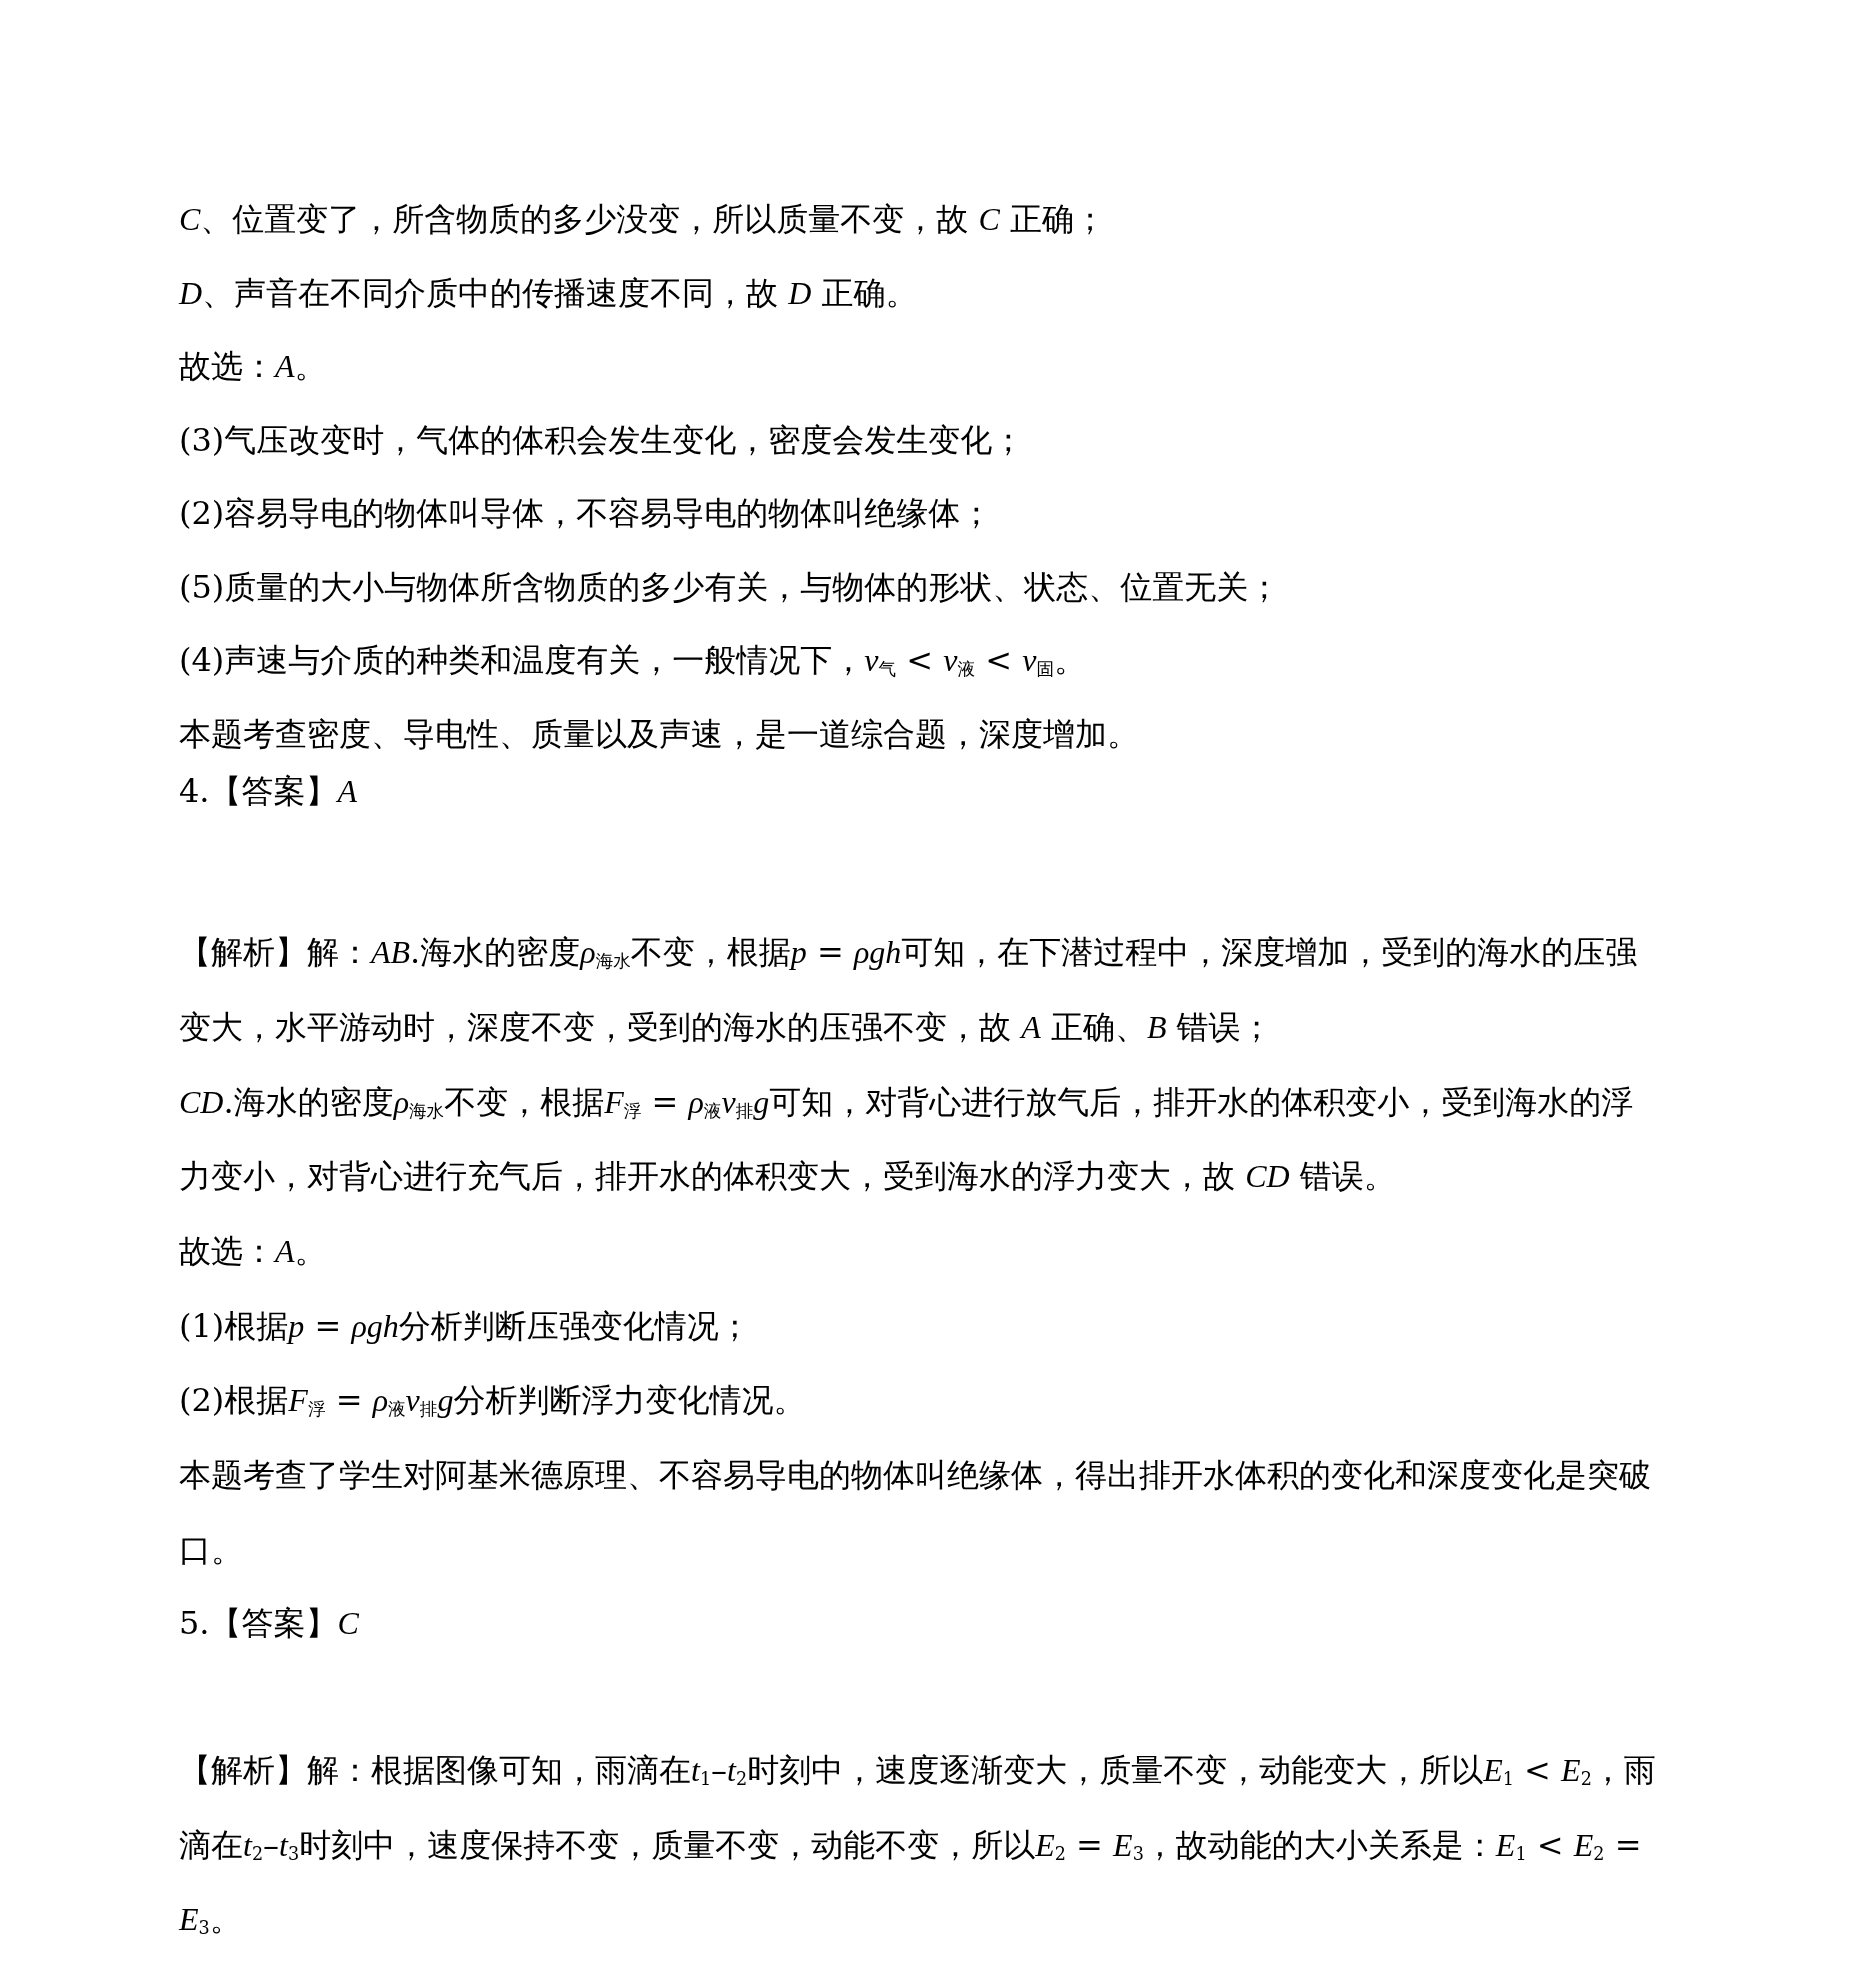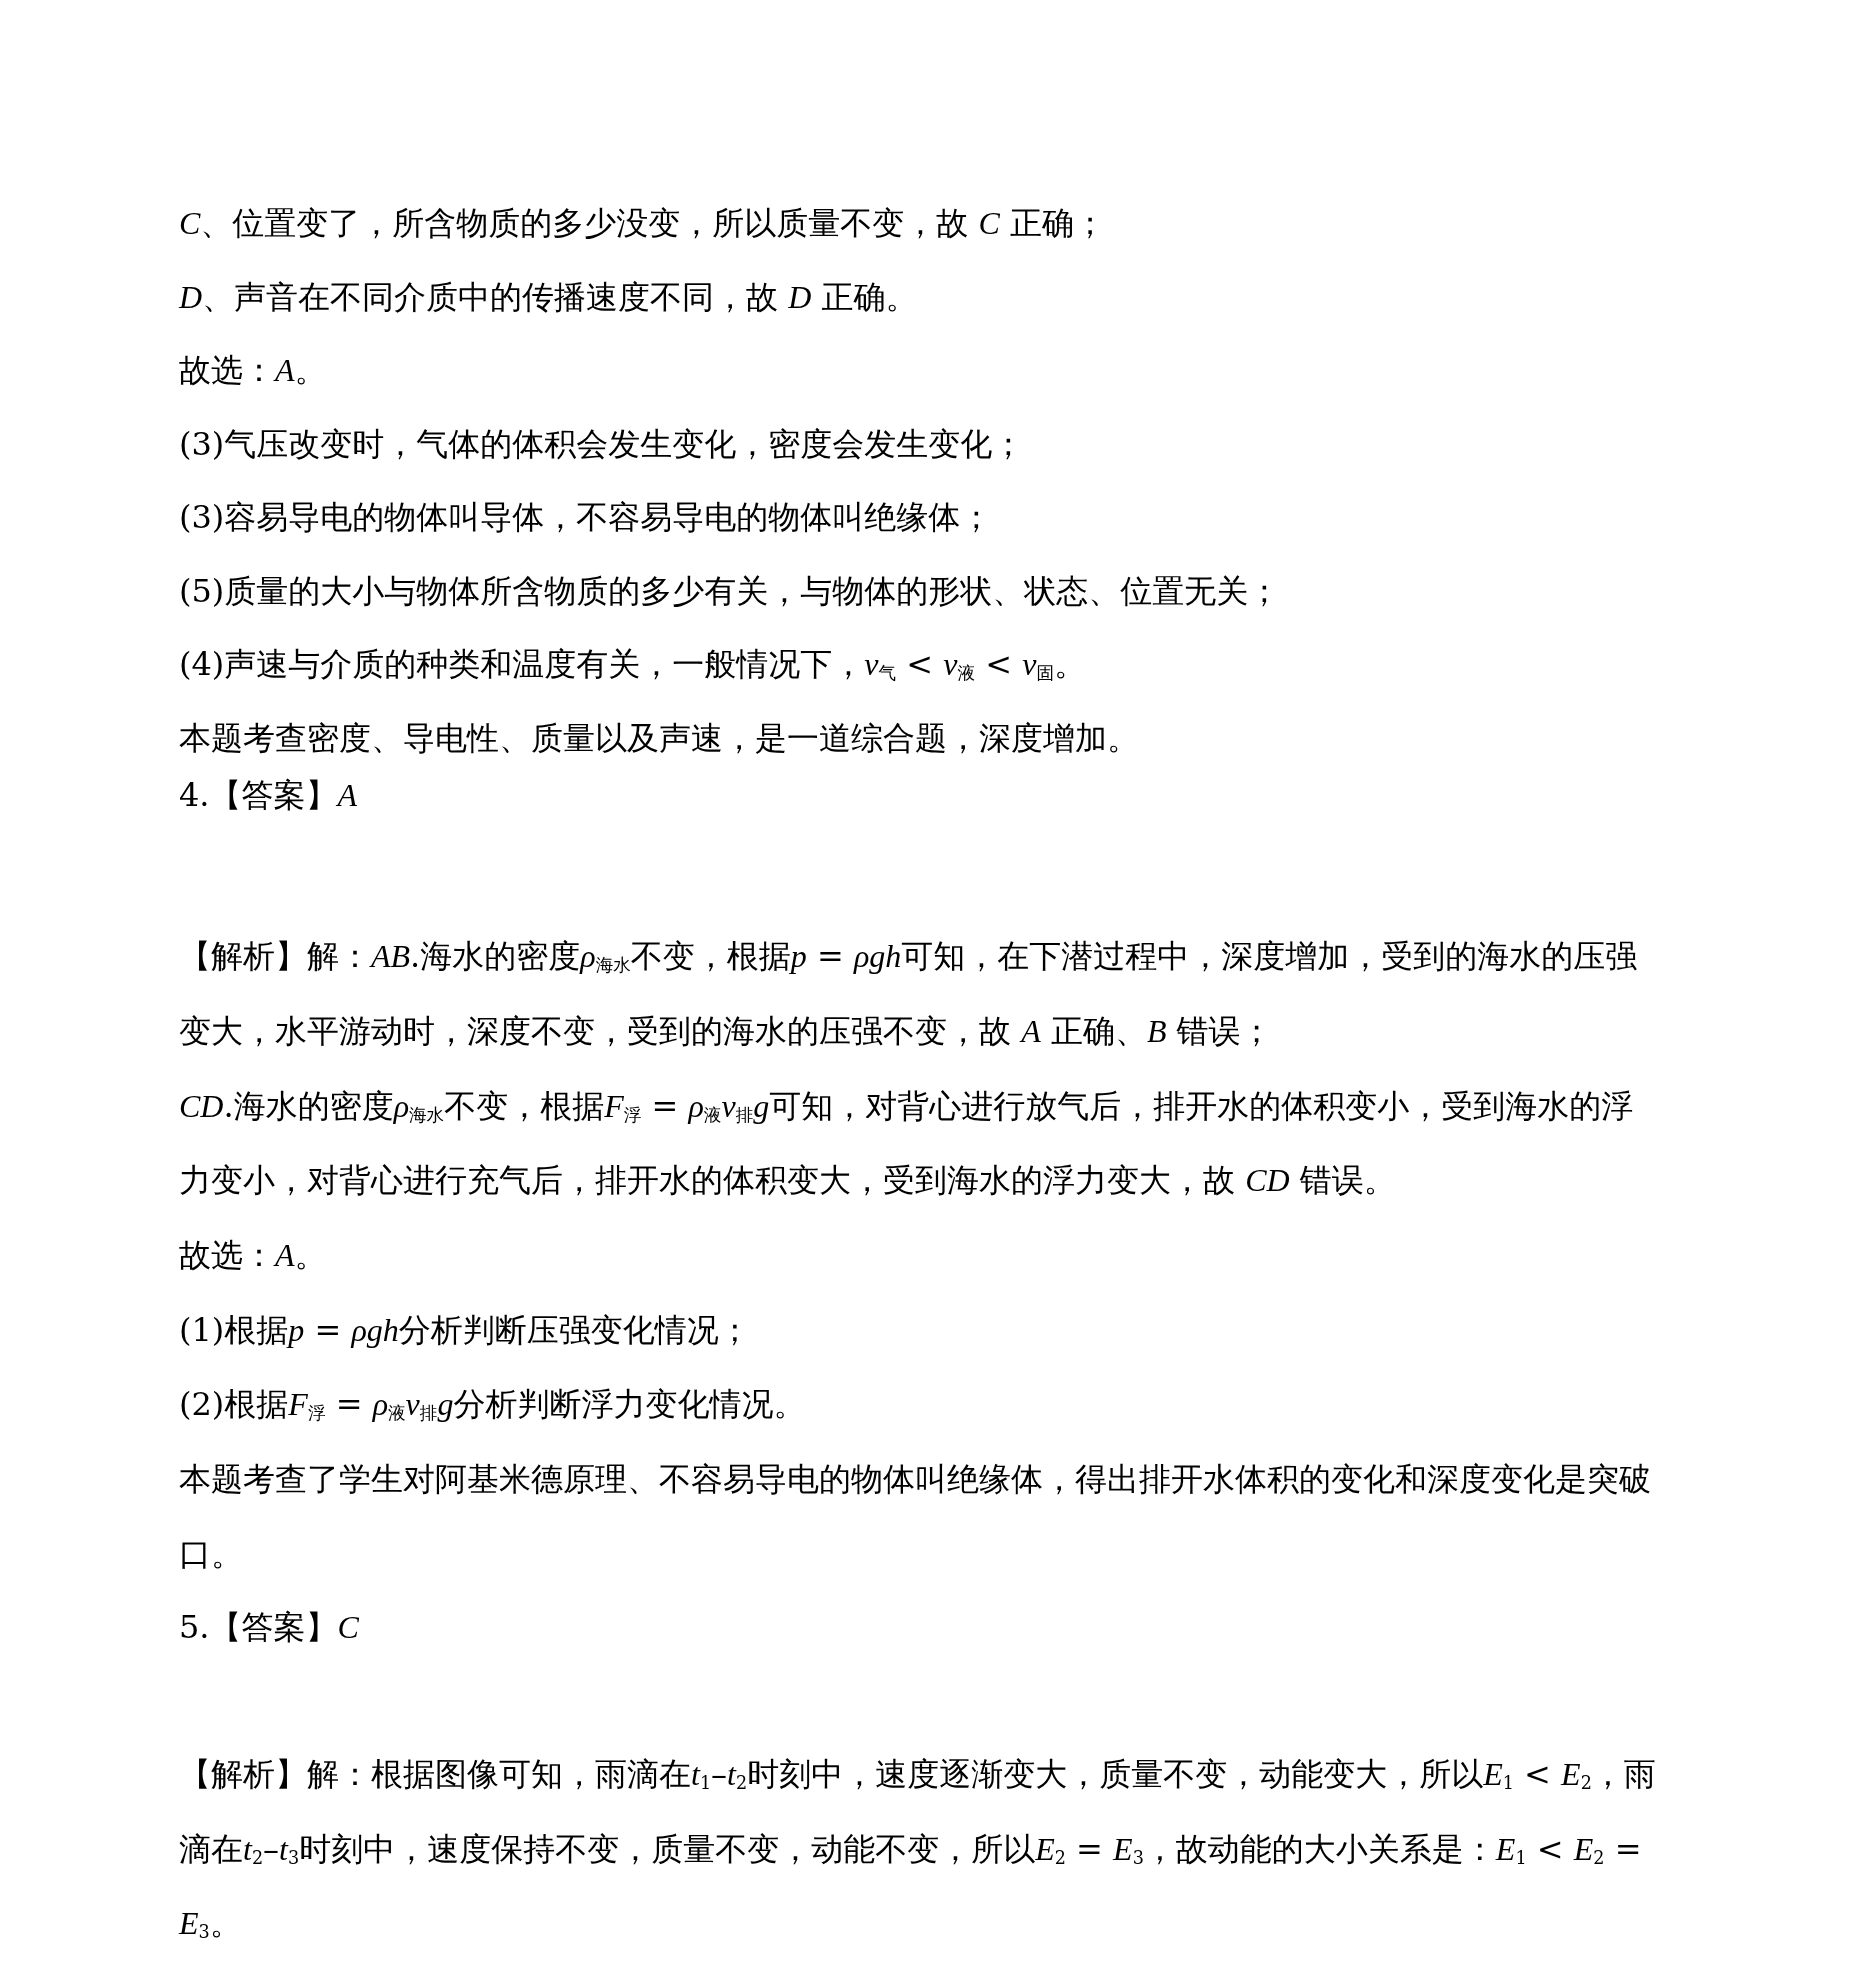--- a/index.html
+++ b/index.html
@@ -1,30 +1,30 @@
 <!DOCTYPE html>
 <html style="font-size:6.3px"><head>
 <meta charset="utf-8">
 <style>
   html, body { margin:0; padding:0; background:#ffffff; }
   body { width:1872px; height:2647px; position:relative; overflow:hidden;
          font-family: "DejaVu Serif", "Liberation Serif", serif; color:#000; }
-  .line { position:absolute; left:179px; width:1533px; font-size:32px; line-height:43px; white-space:nowrap; }
+  .line { position:absolute; left:179px; width:1533px; font-size:32px; line-height:34px; white-space:nowrap; }
   .i { font-style:italic; font-family:"Liberation Serif", serif; }
   sub { font-size:55%; vertical-align:-0.25em; }
 </style>
 </head>
 <body>
 
 <div>
   <div class="line" style="top:202px"><span class="i">C</span><span></span>、位置变了，所含物质的多少没变，所以质量不变，故 <span class="i">C</span> 正确；</div>
   <div class="line" style="top:276px"><span class="i">D</span>、声音在不同介质中的传播速度不同，故 <span class="i">D</span> 正确。</div>
   <div class="line" style="top:349px">故选：<span class="i">A</span>。</div>
   <div class="line" style="top:423px">(3)气压改变时，气体的体积会发生变化，密度会发生变化；</div>
-  <div class="line" style="top:496px">(3)容易导电的物体叫导体，不容易导电的物体叫绝缘体；</div>
+  <div class="line" style="top:496px">(2)容易导电的物体叫导体，不容易导电的物体叫绝缘体；</div>
   <div class="line" style="top:570px">(5)质量的大小与物体所含物质的多少有关，与物体的形状、状态、位置无关；</div>
   <div class="line" style="top:643px">(4)声速与介质的种类和温度有关，一般情况下，<span class="i">v</span><sub>气</sub> &lt; <span class="i">v</span><sub>液</sub> &lt; <span class="i">v</span><sub>固</sub>。</div>
   <div class="line" style="top:717px">本题考查密度、导电性、质量以及声速，是一道综合题，深度增加。</div>
   <div class="line" style="top:774px">4.【答案】<span class="i">A</span></div>
 
   <div class="line" style="top:935px">【解析】解：<span class="i">AB</span>.海水的密度<span class="i">ρ</span><sub>海水</sub>不变，根据<span class="i">p</span> = <span class="i">ρgh</span>可知，在下潜过程中，深度增加，受到的海水的压强</div>
   <div class="line" style="top:1010px">变大，水平游动时，深度不变，受到的海水的压强不变，故 <span class="i">A</span> 正确、<span class="i">B</span> 错误；</div>
   <div class="line" style="top:1085px"><span class="i">CD</span>.海水的密度<span class="i">ρ</span><sub>海水</sub>不变，根据<span class="i">F</span><sub>浮</sub> = <span class="i">ρ</span><sub>液</sub><span class="i">v</span><sub>排</sub><span class="i">g</span>可知，对背心进行放气后，排开水的体积变小，受到海水的浮</div>
   <div class="line" style="top:1159px">力变小，对背心进行充气后，排开水的体积变大，受到海水的浮力变大，故 <span class="i">CD</span> 错误。</div>
   <div class="line" style="top:1234px">故选：<span class="i">A</span>。</div>

